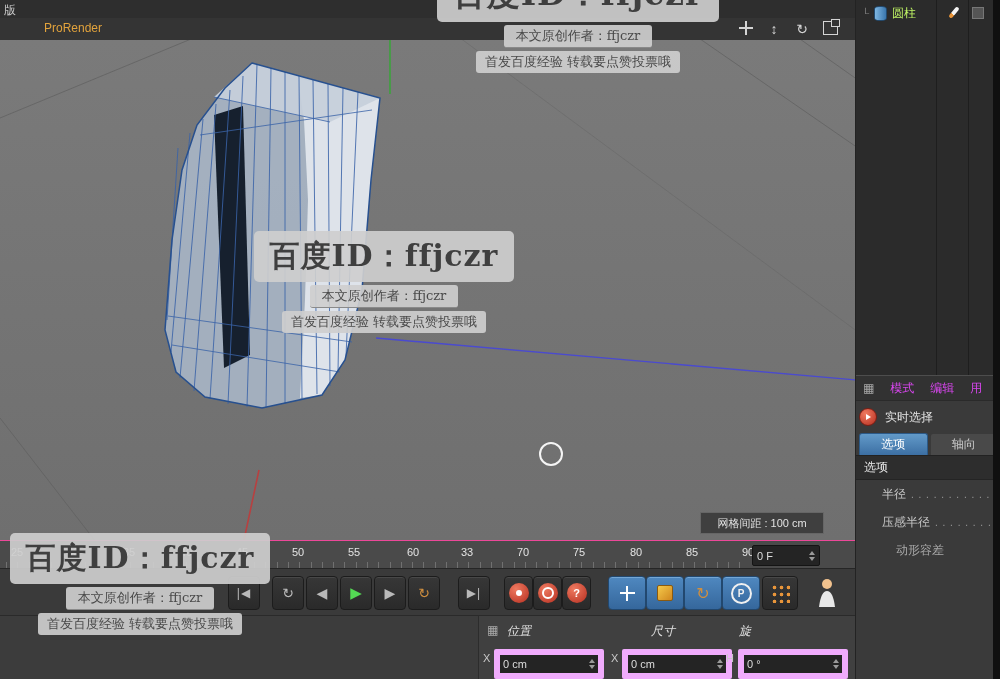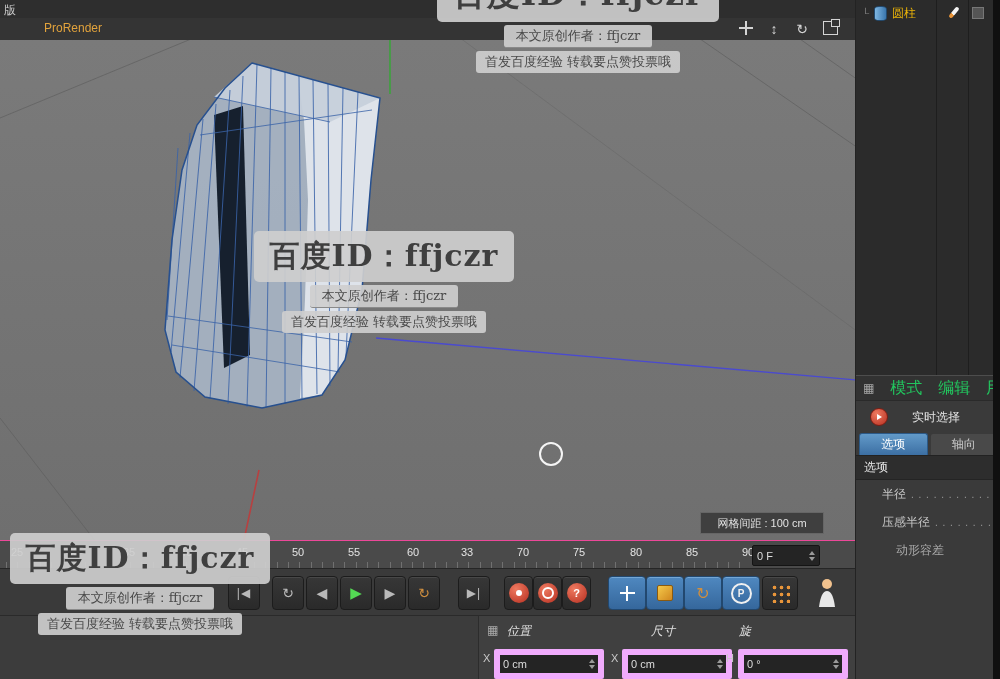--- a/index.html
+++ b/index.html
@@ -74,31 +74,31 @@
          display:flex;align-items:center;padding:0 3px;color:#ddd;font-size:11px;}
   .field .val{flex:1;}
 
   
   .rpanel{position:absolute;left:855px;top:0;width:145px;height:679px;background:#383838;border-left:1px solid #232323;}
   .om{position:absolute;left:0;top:0;width:100%;height:375px;background:#2b2b2b;}
   .om-sep{position:absolute;top:0;height:375px;width:1px;background:#1e1e1e;}
   .objrow{position:absolute;left:6px;top:5px;display:flex;align-items:center;gap:5px;height:16px;cursor:pointer;}
   .cylicon{width:11px;height:13px;background:linear-gradient(90deg,#7fb7e2,#3a76ad);border-radius:5px/3px;border:1px solid #234a6e;}
   .treedash{color:#8a8a8a;font-size:10px;}
-  .objname{color:#eab308;font-size:12px;text-align:right;}
+  .objname{color:#bef264;font-size:12px;text-align:right;}
   .pen{position:absolute;left:96px;top:6px;width:4px;height:13px;border-radius:2px;
        background:linear-gradient(#f5f5f5 65%,#e8953a 65%);transform:rotate(40deg);}
   .gridsq{position:absolute;left:116px;top:7px;width:10px;height:10px;background:#555;border:1px solid #777;}
 
   .am{position:absolute;left:0;top:375px;width:100%;height:304px;background:#3a3a3a;border-top:1px solid #4d4d4d;}
   .am-tabs{height:24px;background:#323232;display:flex;align-items:center;gap:16px;padding-left:7px;
            border-bottom:1px solid #2a2a2a;white-space:nowrap;overflow:hidden;}
   .am-tabs .gico{color:#a5a5a5;font-size:12px;}
-  .am-tabs .t{color:#22c55e;font-size:16px;cursor:pointer;}
-  .am-tool{height:32px;display:flex;align-items:center;gap:24px;padding-left:14px;}
+  .am-tabs .t{color:#d946ef;font-size:12px;cursor:pointer;}
+  .am-tool{height:32px;display:flex;align-items:center;gap:8px;padding-left:3px;}
   .toolico{width:16px;height:16px;border-radius:50%;background:radial-gradient(circle at 35% 30%,#ef7a60,#b52e20);
            border:1px solid #7c1e14;display:flex;align-items:center;justify-content:center;}
   .toolico::before{content:"";width:0;height:0;border-left:5px solid #fff;border-top:3px solid transparent;border-bottom:3px solid transparent;}
   .toolname{color:#e2e2e2;font-size:12px;}
   .am-subtabs{display:flex;gap:2px;padding:0 3px;}
   .subtab{flex:1;height:21px;display:flex;align-items:center;justify-content:center;font-size:12px;
           border-radius:3px 3px 0 0;cursor:pointer;}
   .subtab.active{background:linear-gradient(#629ac9,#3c6fa3);color:#fff;border:1px solid #2c5a88;border-bottom:none;}
   .subtab.idle{background:#494949;color:#c9c9c9;border:1px solid #3a3a3a;border-bottom:none;}
   .am-sec{height:23px;background:#2d2d2d;border-top:1px solid #222;border-bottom:1px solid #242424;

